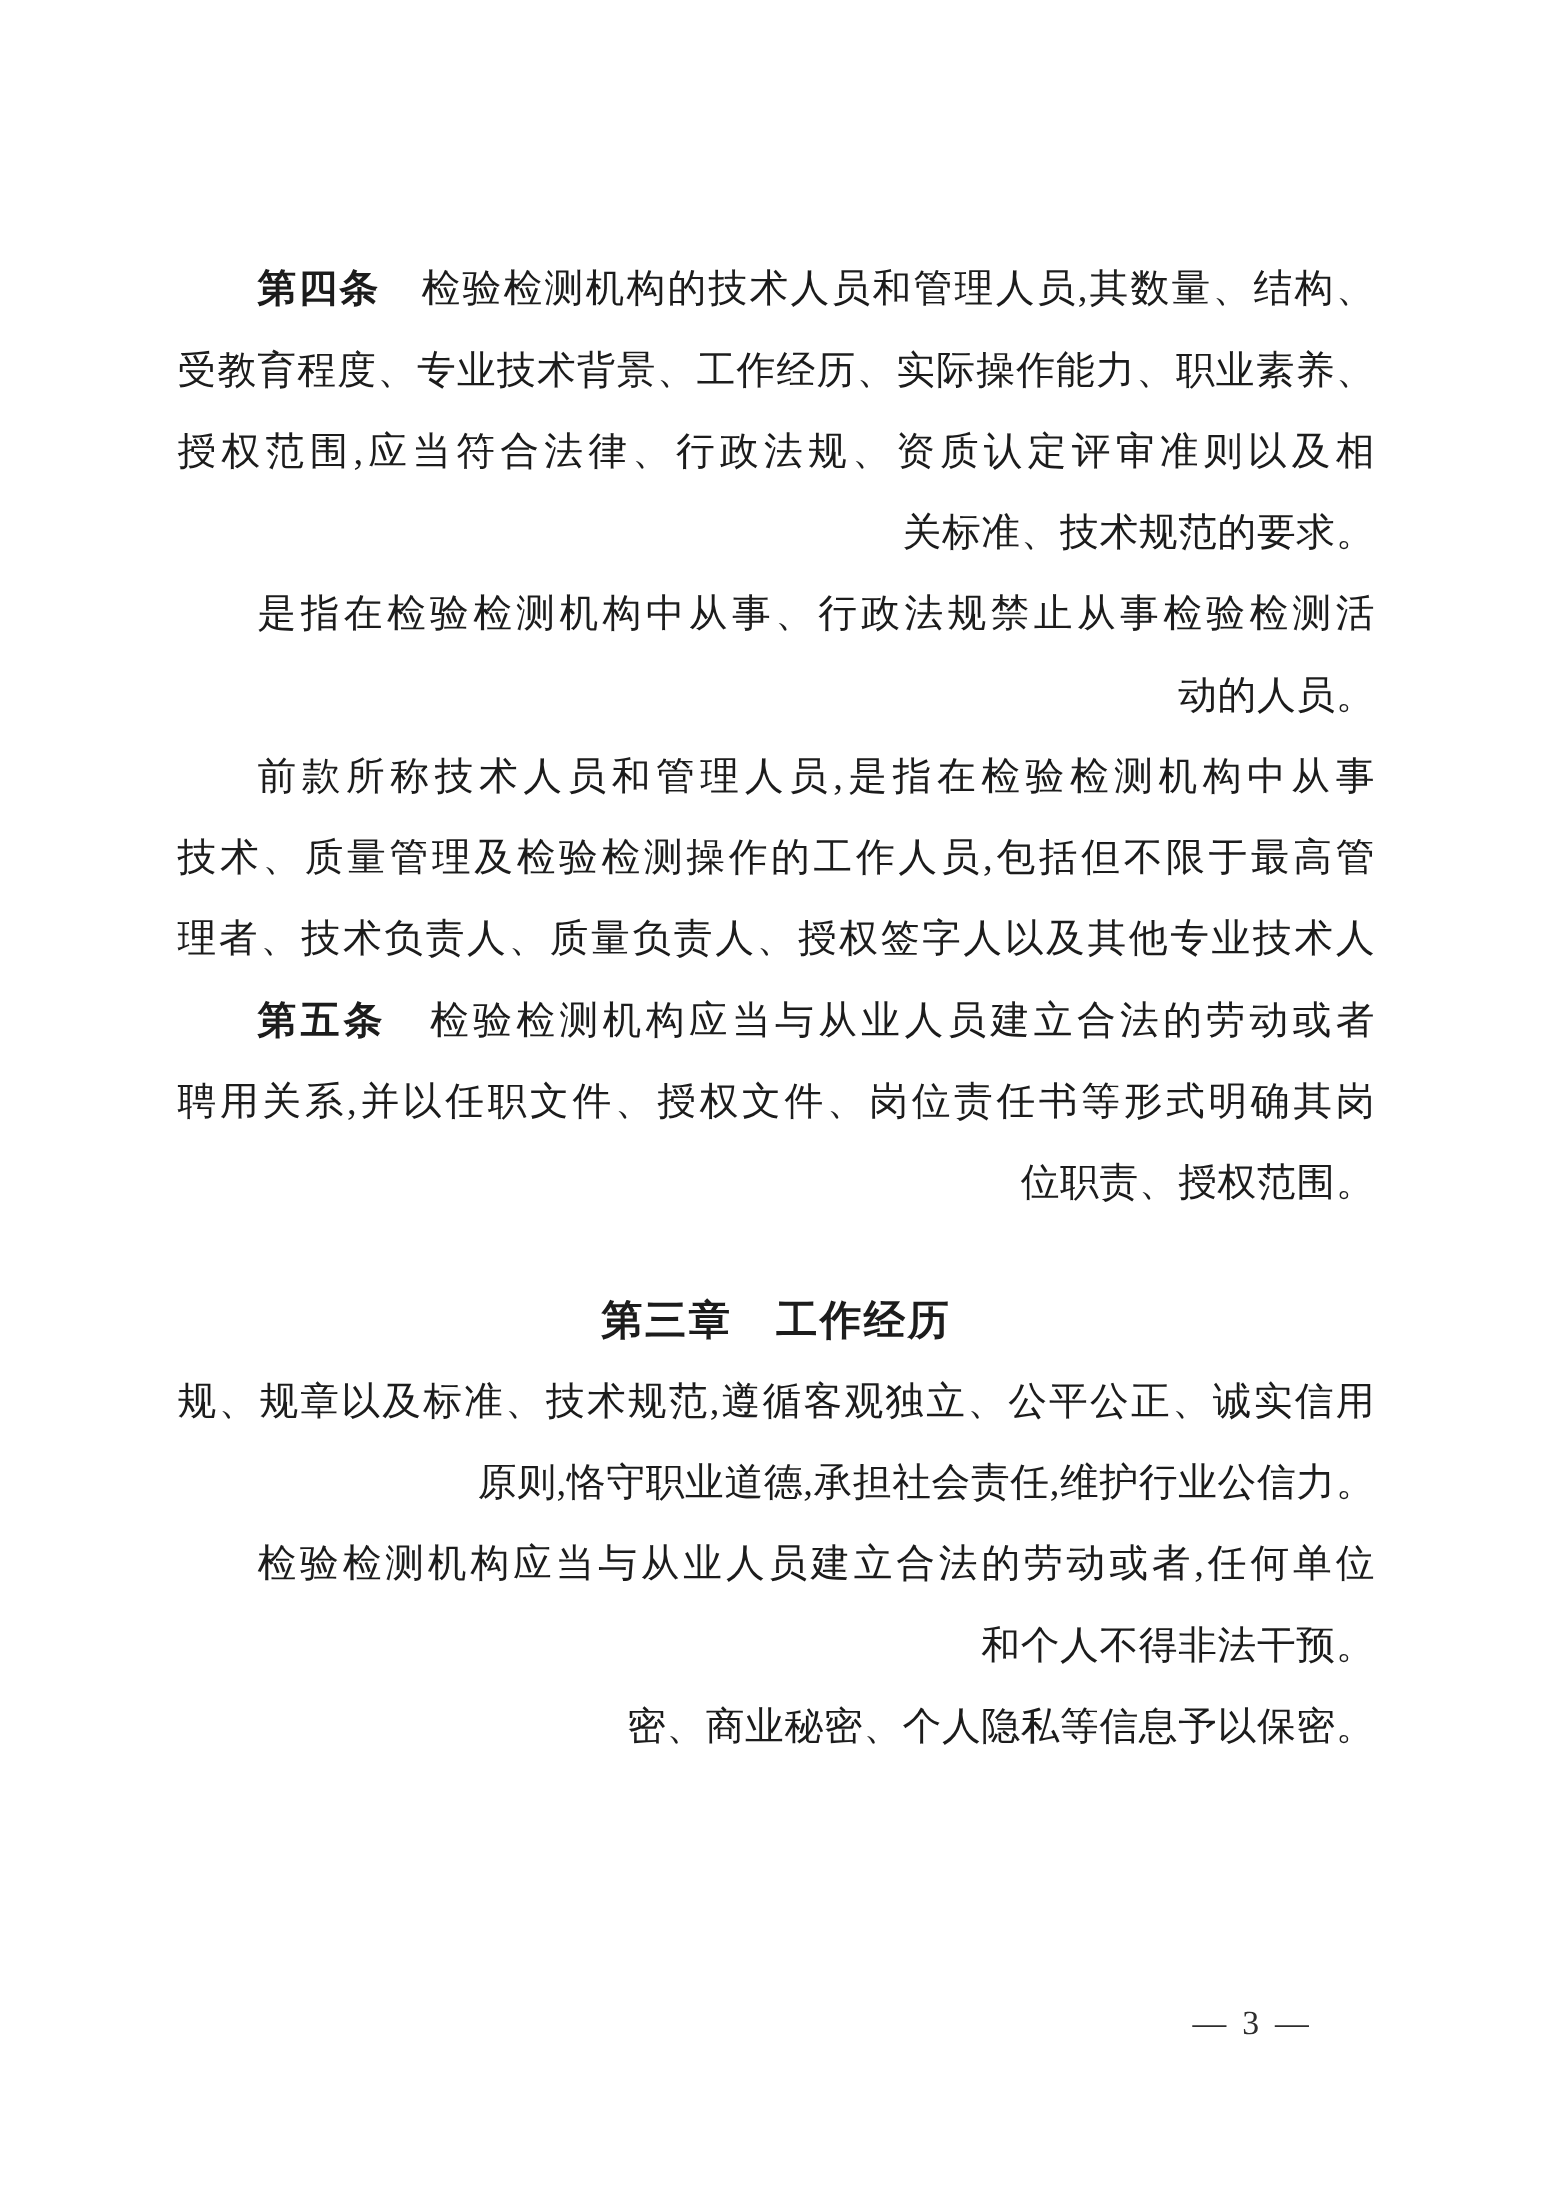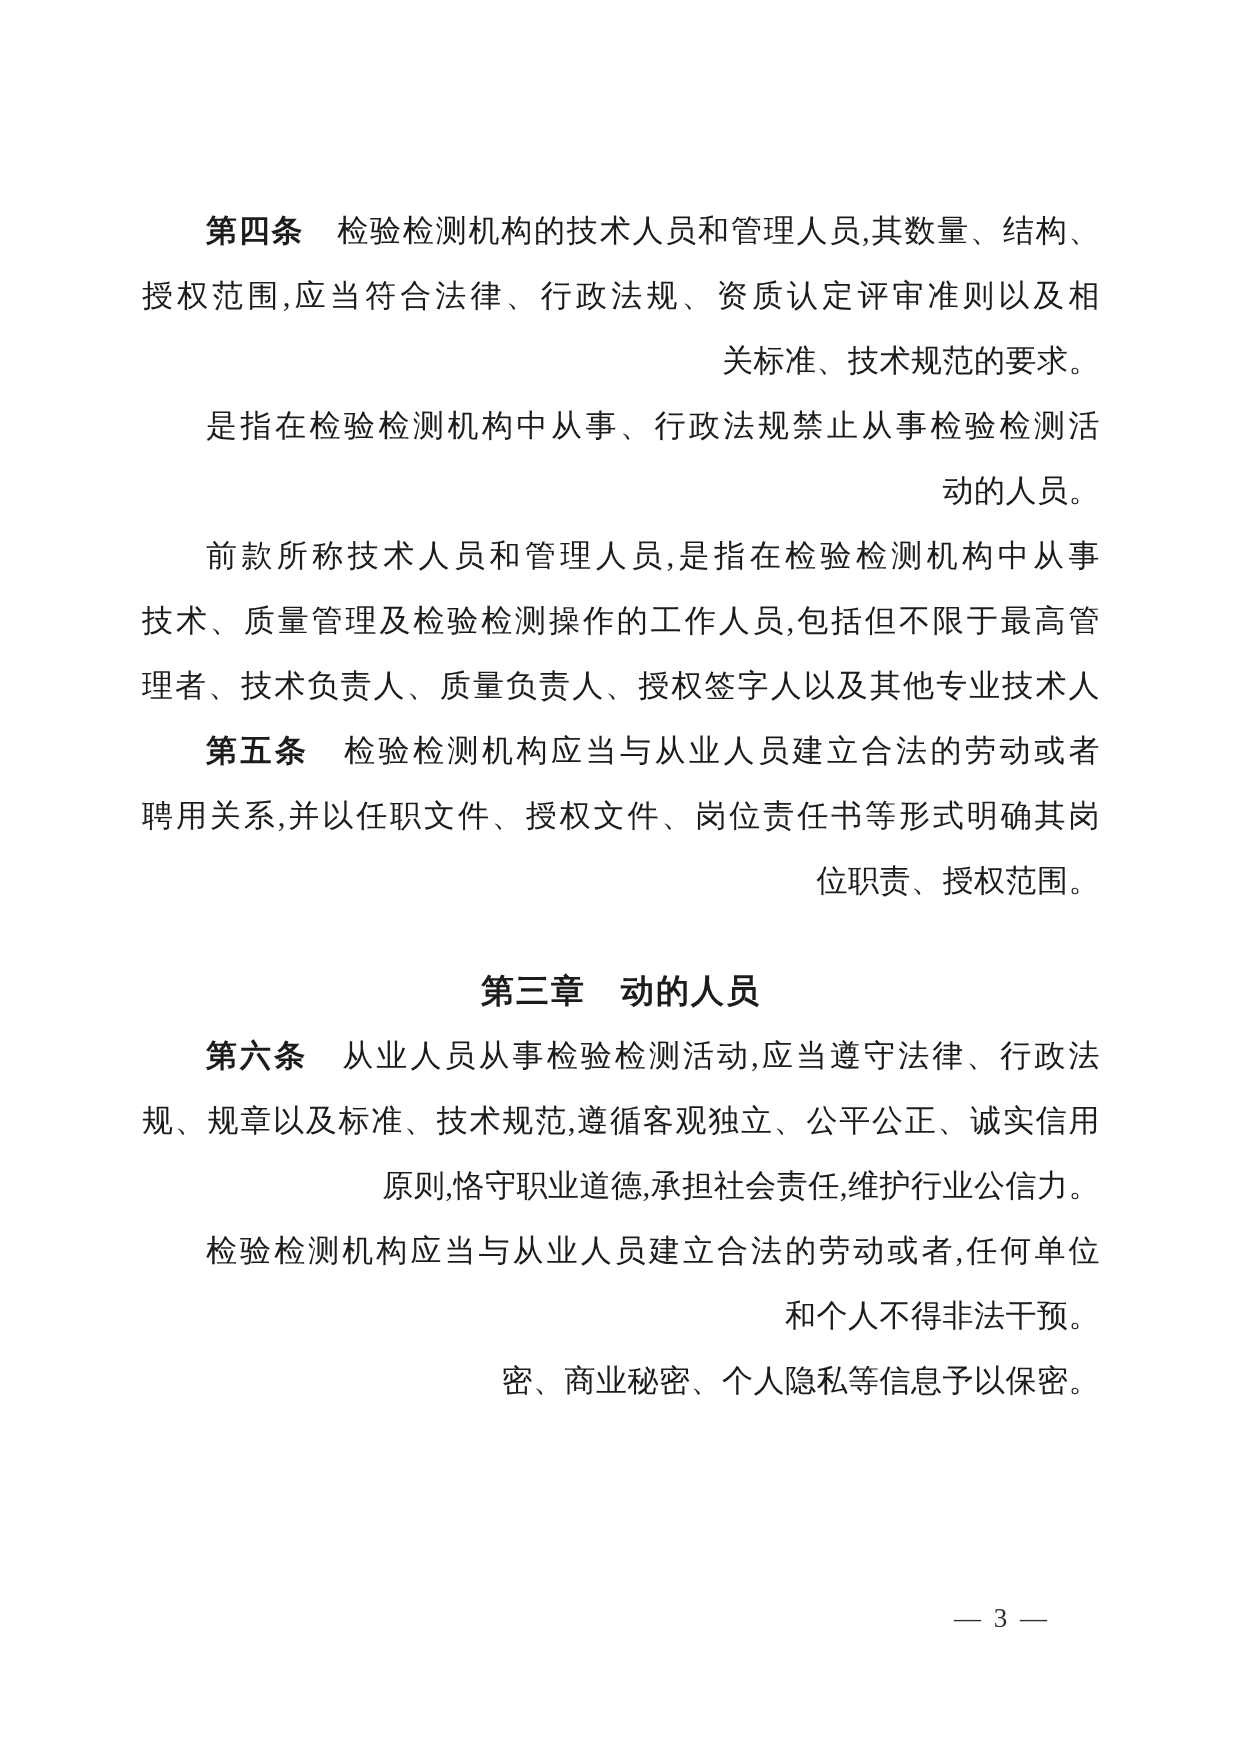--- a/index.html
+++ b/index.html
@@ -70,32 +70,32 @@
     color: #2e2e2e;
     font-family: "Liberation Serif", "DejaVu Serif", serif;
   }
 </style>
 </head>
 <body>
 
 <div class="page">
   <div class="text-column">
       <div class="line justify indent"><span class="term">第四条</span><span>　检验检测机构的技术人员和管理人员,其数量、结构、</span></div>
+      <div class="line justify"><span>受教育程度、专业技术背景、工作经历、实际操作能力、职业素养、</span></div>
       <div class="line justify"><span>授权范围,应当符合法律、行政法规、资质认定评审准则以及相</span></div>
       <div class="line left"><span>关标准、技术规范的要求。</span></div>
       <div class="line justify indent"><span>是指在检验检测机构中从事、行政法规禁止从事检验检测活</span></div>
       <div class="line left"><span>动的人员。</span></div>
       <div class="line justify indent"><span>前款所称技术人员和管理人员,是指在检验检测机构中从事</span></div>
       <div class="line justify"><span>技术、质量管理及检验检测操作的工作人员,包括但不限于最高管</span></div>
       <div class="line justify"><span>理者、技术负责人、质量负责人、授权签字人以及其他专业技术人</span></div>
       <div class="line justify indent"><span class="term">第五条</span><span>　检验检测机构应当与从业人员建立合法的劳动或者</span></div>
       <div class="line justify"><span>聘用关系,并以任职文件、授权文件、岗位责任书等形式明确其岗</span></div>
       <div class="line left"><span>位职责、授权范围。</span></div>
-      <div class="chapter-heading">第三章　动的人员</div>
-      <div class="line justify indent"><span class="term">第六条</span><span>　从业人员从事检验检测活动,应当遵守法律、行政法</span></div>
+      <div class="chapter-heading">第三章　工作经历</div>
       <div class="line justify"><span>规、规章以及标准、技术规范,遵循客观独立、公平公正、诚实信用</span></div>
       <div class="line left"><span>原则,恪守职业道德,承担社会责任,维护行业公信力。</span></div>
       <div class="line justify indent"><span>检验检测机构应当与从业人员建立合法的劳动或者,任何单位</span></div>
       <div class="line left"><span>和个人不得非法干预。</span></div>
       <div class="line left"><span>密、商业秘密、个人隐私等信息予以保密。</span></div>
     </div>
   <div class="page-number">— 3 —</div>
 </div>
 
 </body></html>

